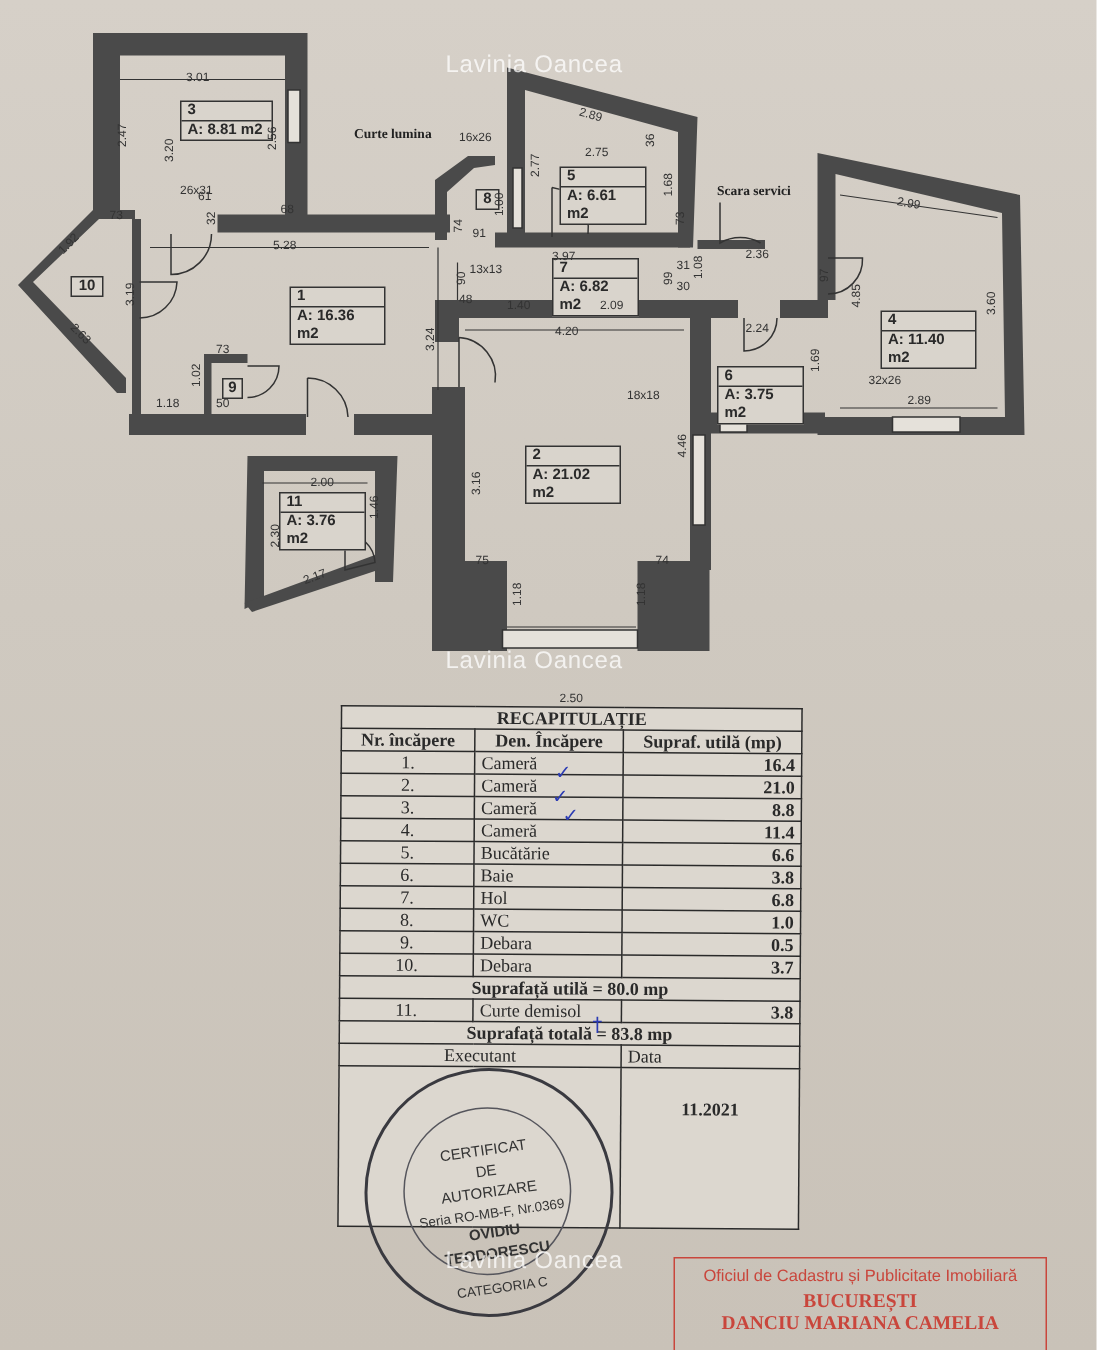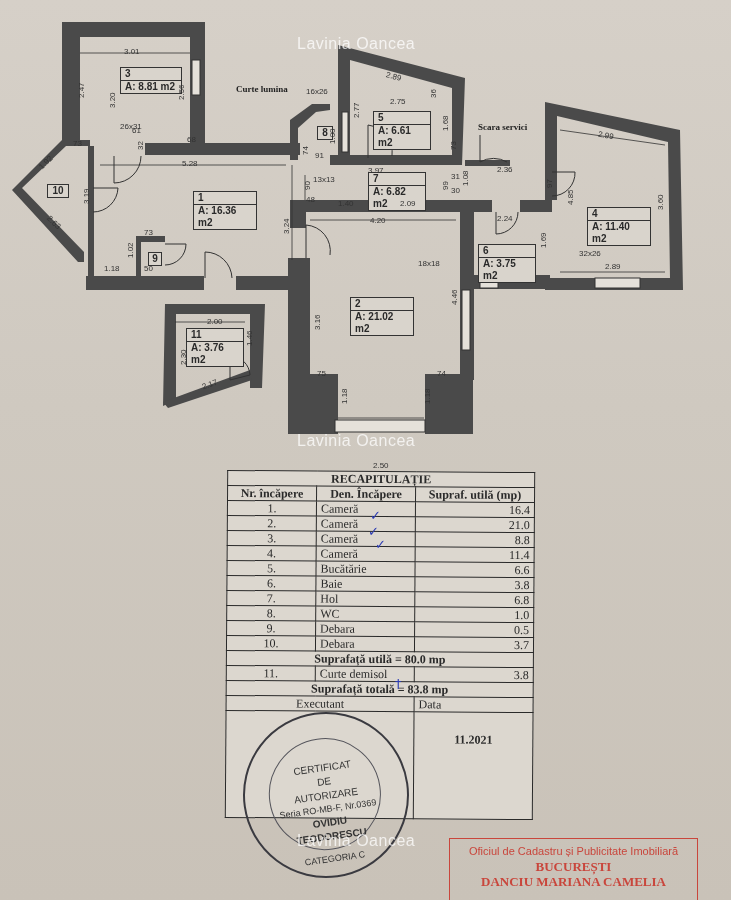--- a/index.html
+++ b/index.html
@@ -15,21 +15,21 @@
   .dimv{position:absolute;font-size:8px;color:#333;transform:rotate(-90deg);transform-origin:left top;white-space:nowrap;}
   .wm{position:absolute;font-size:16px;color:rgba(255,255,255,0.75);letter-spacing:0.5px;}
   .annot{position:absolute;font-size:9px;font-weight:bold;font-family:"Liberation Serif",serif;color:#222;}
 
   .recap{position:absolute;left:226px;top:471px;width:308px;border-collapse:collapse;
          font-family:"Liberation Serif",serif;font-size:12px;background:#dcd7cf;transform:rotate(0.4deg);}
   .recap td,.recap th{border:1px solid #2a2a2a;padding:0 4px;height:14px;line-height:14px;}
   .recap th{font-weight:bold;}
   .c1{width:80px;text-align:center;}
   .c2{width:90px;text-align:left;}
-  .c3{text-align:right;}
+  .c3{text-align:right;font-weight:bold;}
   .span{text-align:center;font-weight:bold;}
   .sign-cell{height:86px !important;}
   .date-val{text-align:center;font-weight:bold;vertical-align:top;padding-top:20px !important;}
 
   .stamp{position:absolute;left:243px;top:712px;width:162px;height:162px;border-radius:50%;
          border:2px solid #3a3a40;transform:rotate(-8deg);}
   .stamp .inner{position:absolute;left:24px;top:24px;width:110px;height:110px;border-radius:50%;border:1px solid #55555c;}
   .stamp .t{position:absolute;width:100%;text-align:center;font-size:10px;color:#333;}
   .ocpi{position:absolute;left:449px;top:838px;width:247px;height:70px;border:1px solid #c9463c;
         color:#c9463c;text-align:center;font-size:11px;line-height:15px;}

